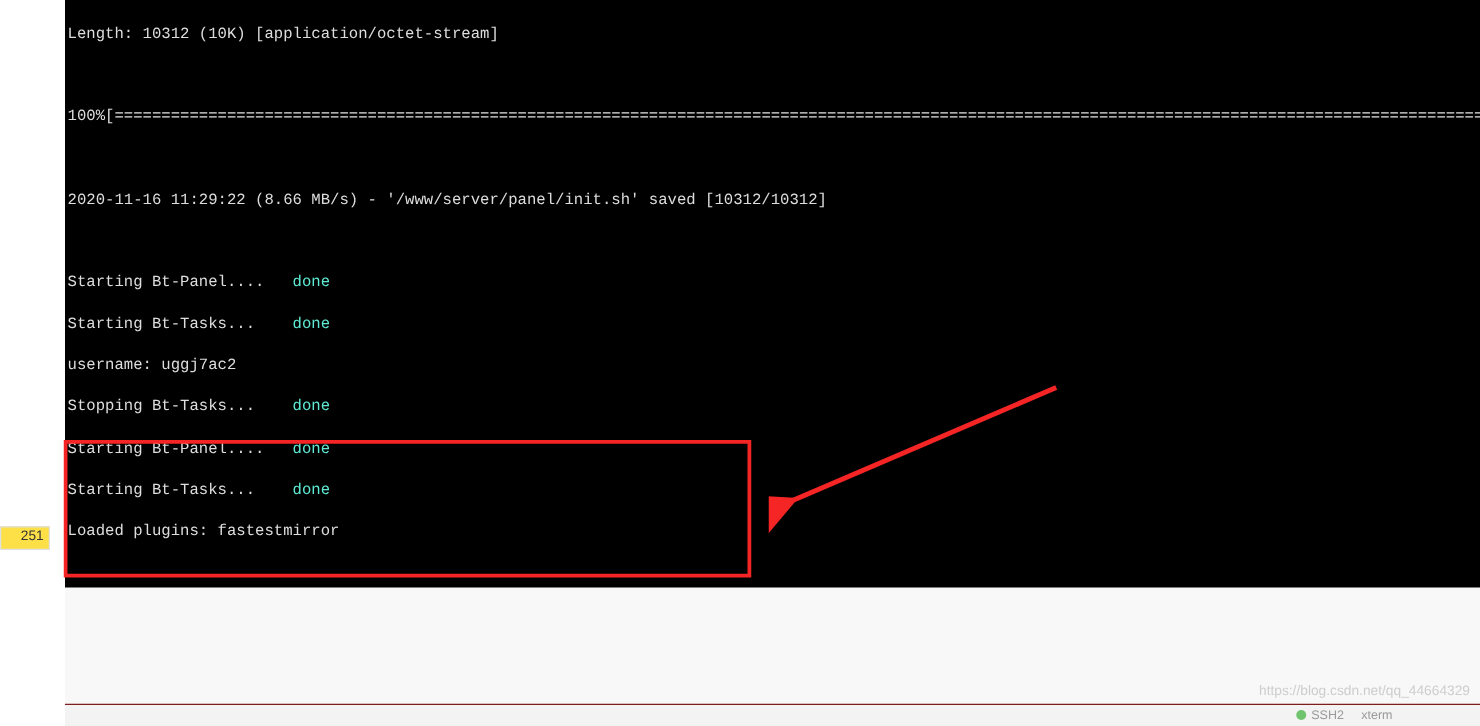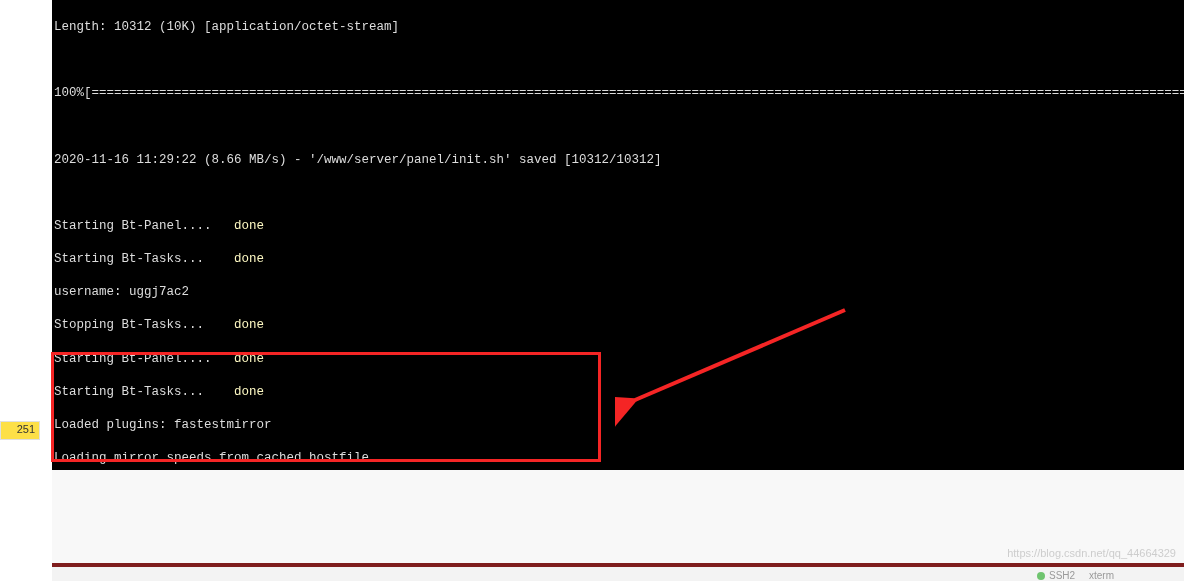--- a/index.html
+++ b/index.html
@@ -35,39 +35,39 @@
   position: absolute;
   left: 52px; top: 0;
   width: 1132px; height: 470px;
   background: #000;
   color: #ddd;
   white-space: pre;
   padding: 2px 0 0 2px;
   overflow: hidden;
 }
 .term-line { height: 16.3px; }
-.green { color: #fef9c3; }
+.green { color: #5eead4; }
 .red-box {
   position: absolute;
   border: 3px solid #f52525;
   left: 51px; top: 352px;
   width: 550px; height: 110px;
   pointer-events: none;
 }
 .arrow {
   position: absolute;
   left: 615px; top: 300px;
   pointer-events: none;
 }
 .status-bar {
   position: absolute;
   left: 52px; bottom: 0;
   width: 1132px; height: 18px;
   background: #f3f3f3;
-  border-top: 4px solid #7f1d1d;
+  border-top: 1px solid #7f1d1d;
   font-family: Arial, sans-serif;
   font-size: 10px;
   color: #9a9a9a;
   text-align: right;
   padding-right: 70px;
   line-height: 18px;
   margin-top: 12px;
 }
 .status-led {
   display: inline-block;
@@ -99,21 +99,20 @@
 <div class="term-line"></div>
 <div class="term-line">2020-11-16 11:29:22 (8.66 MB/s) - '/www/server/panel/init.sh' saved [10312/10312]</div>
 <div class="term-line"></div>
 <div class="term-line"><span>Starting Bt-Panel....</span>   <span class="green">done</span></div>
 <div class="term-line"><span>Starting Bt-Tasks...</span>    <span class="green">done</span></div>
 <div class="term-line">username: uggj7ac2</div>
 <div class="term-line"><span>Stopping Bt-Tasks...</span>    <span class="green">done</span></div>
 <div class="term-line"><span>Starting Bt-Panel....</span>   <span class="green">done</span></div>
 <div class="term-line"><span>Starting Bt-Tasks...</span>    <span class="green">done</span></div>
 <div class="term-line">Loaded plugins: fastestmirror</div>
-<div class="term-line">Loading mirror speeds from cached hostfile</div>
 
 
 
 
 
 
 
 
 
 

